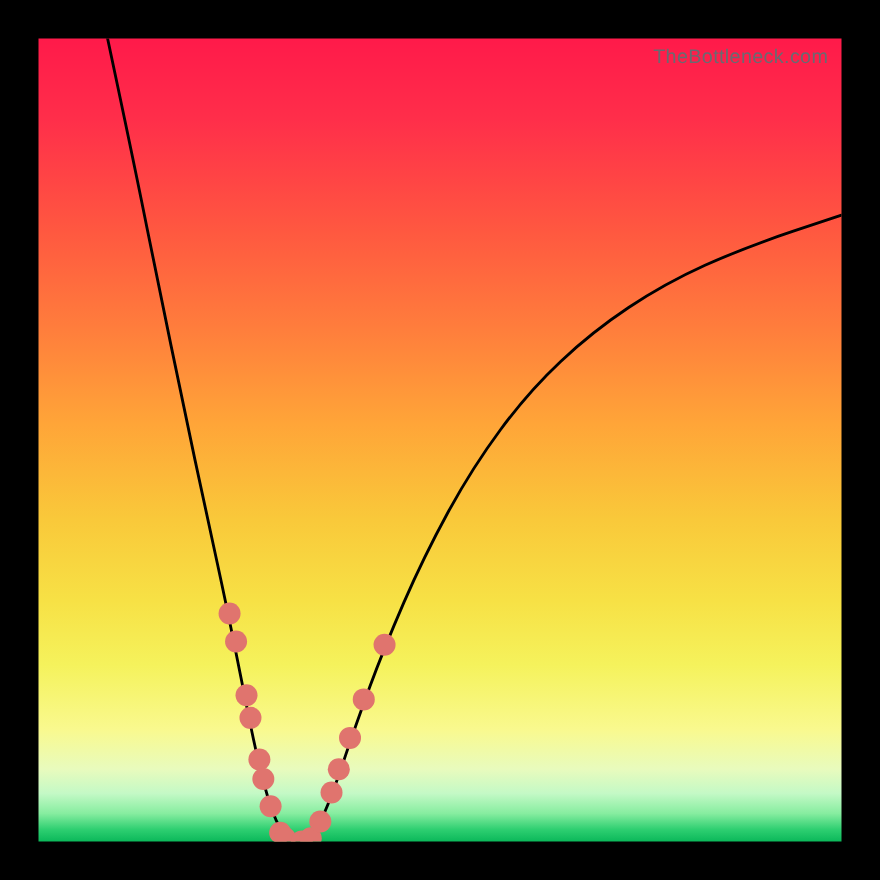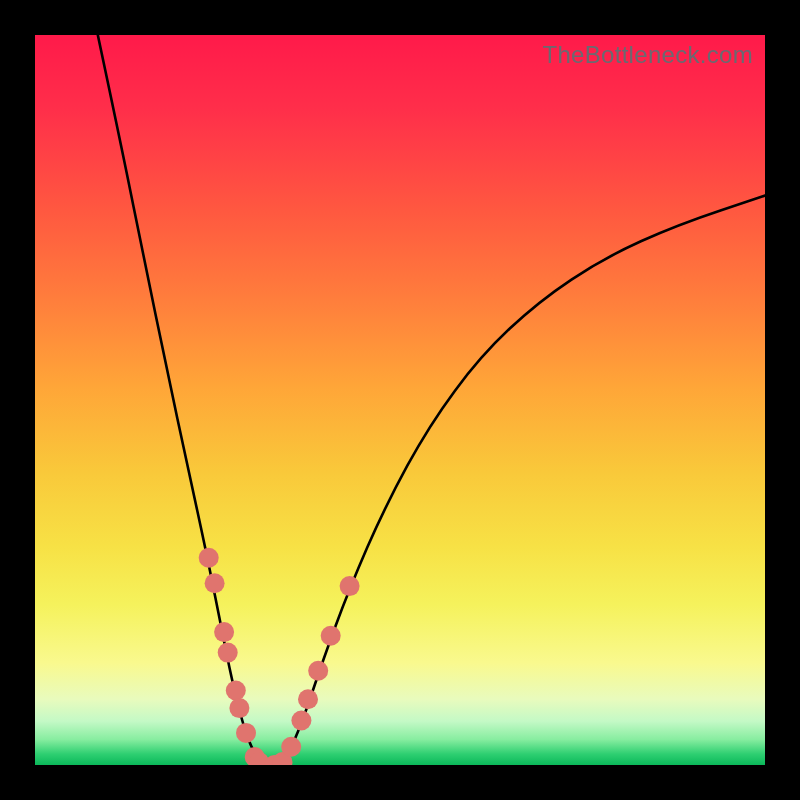--- a/index.html
+++ b/index.html
@@ -41,21 +41,21 @@
       #87eda0 96.5%,
       #2ecf71 98.5%,
       #0bb85a 100%
     );
   }
   .watermark {
     position: absolute;
     top: 6px;
     right: 12px;
     color: #6a6a71;
-    font-size: 24px;
+    font-size: 18px;
     font-weight: 400;
     letter-spacing: 0.3px;
     user-select: none;
   }
   svg.curve {
     position: absolute;
     left: 0;
     top: 0;
   }
   .dot {

